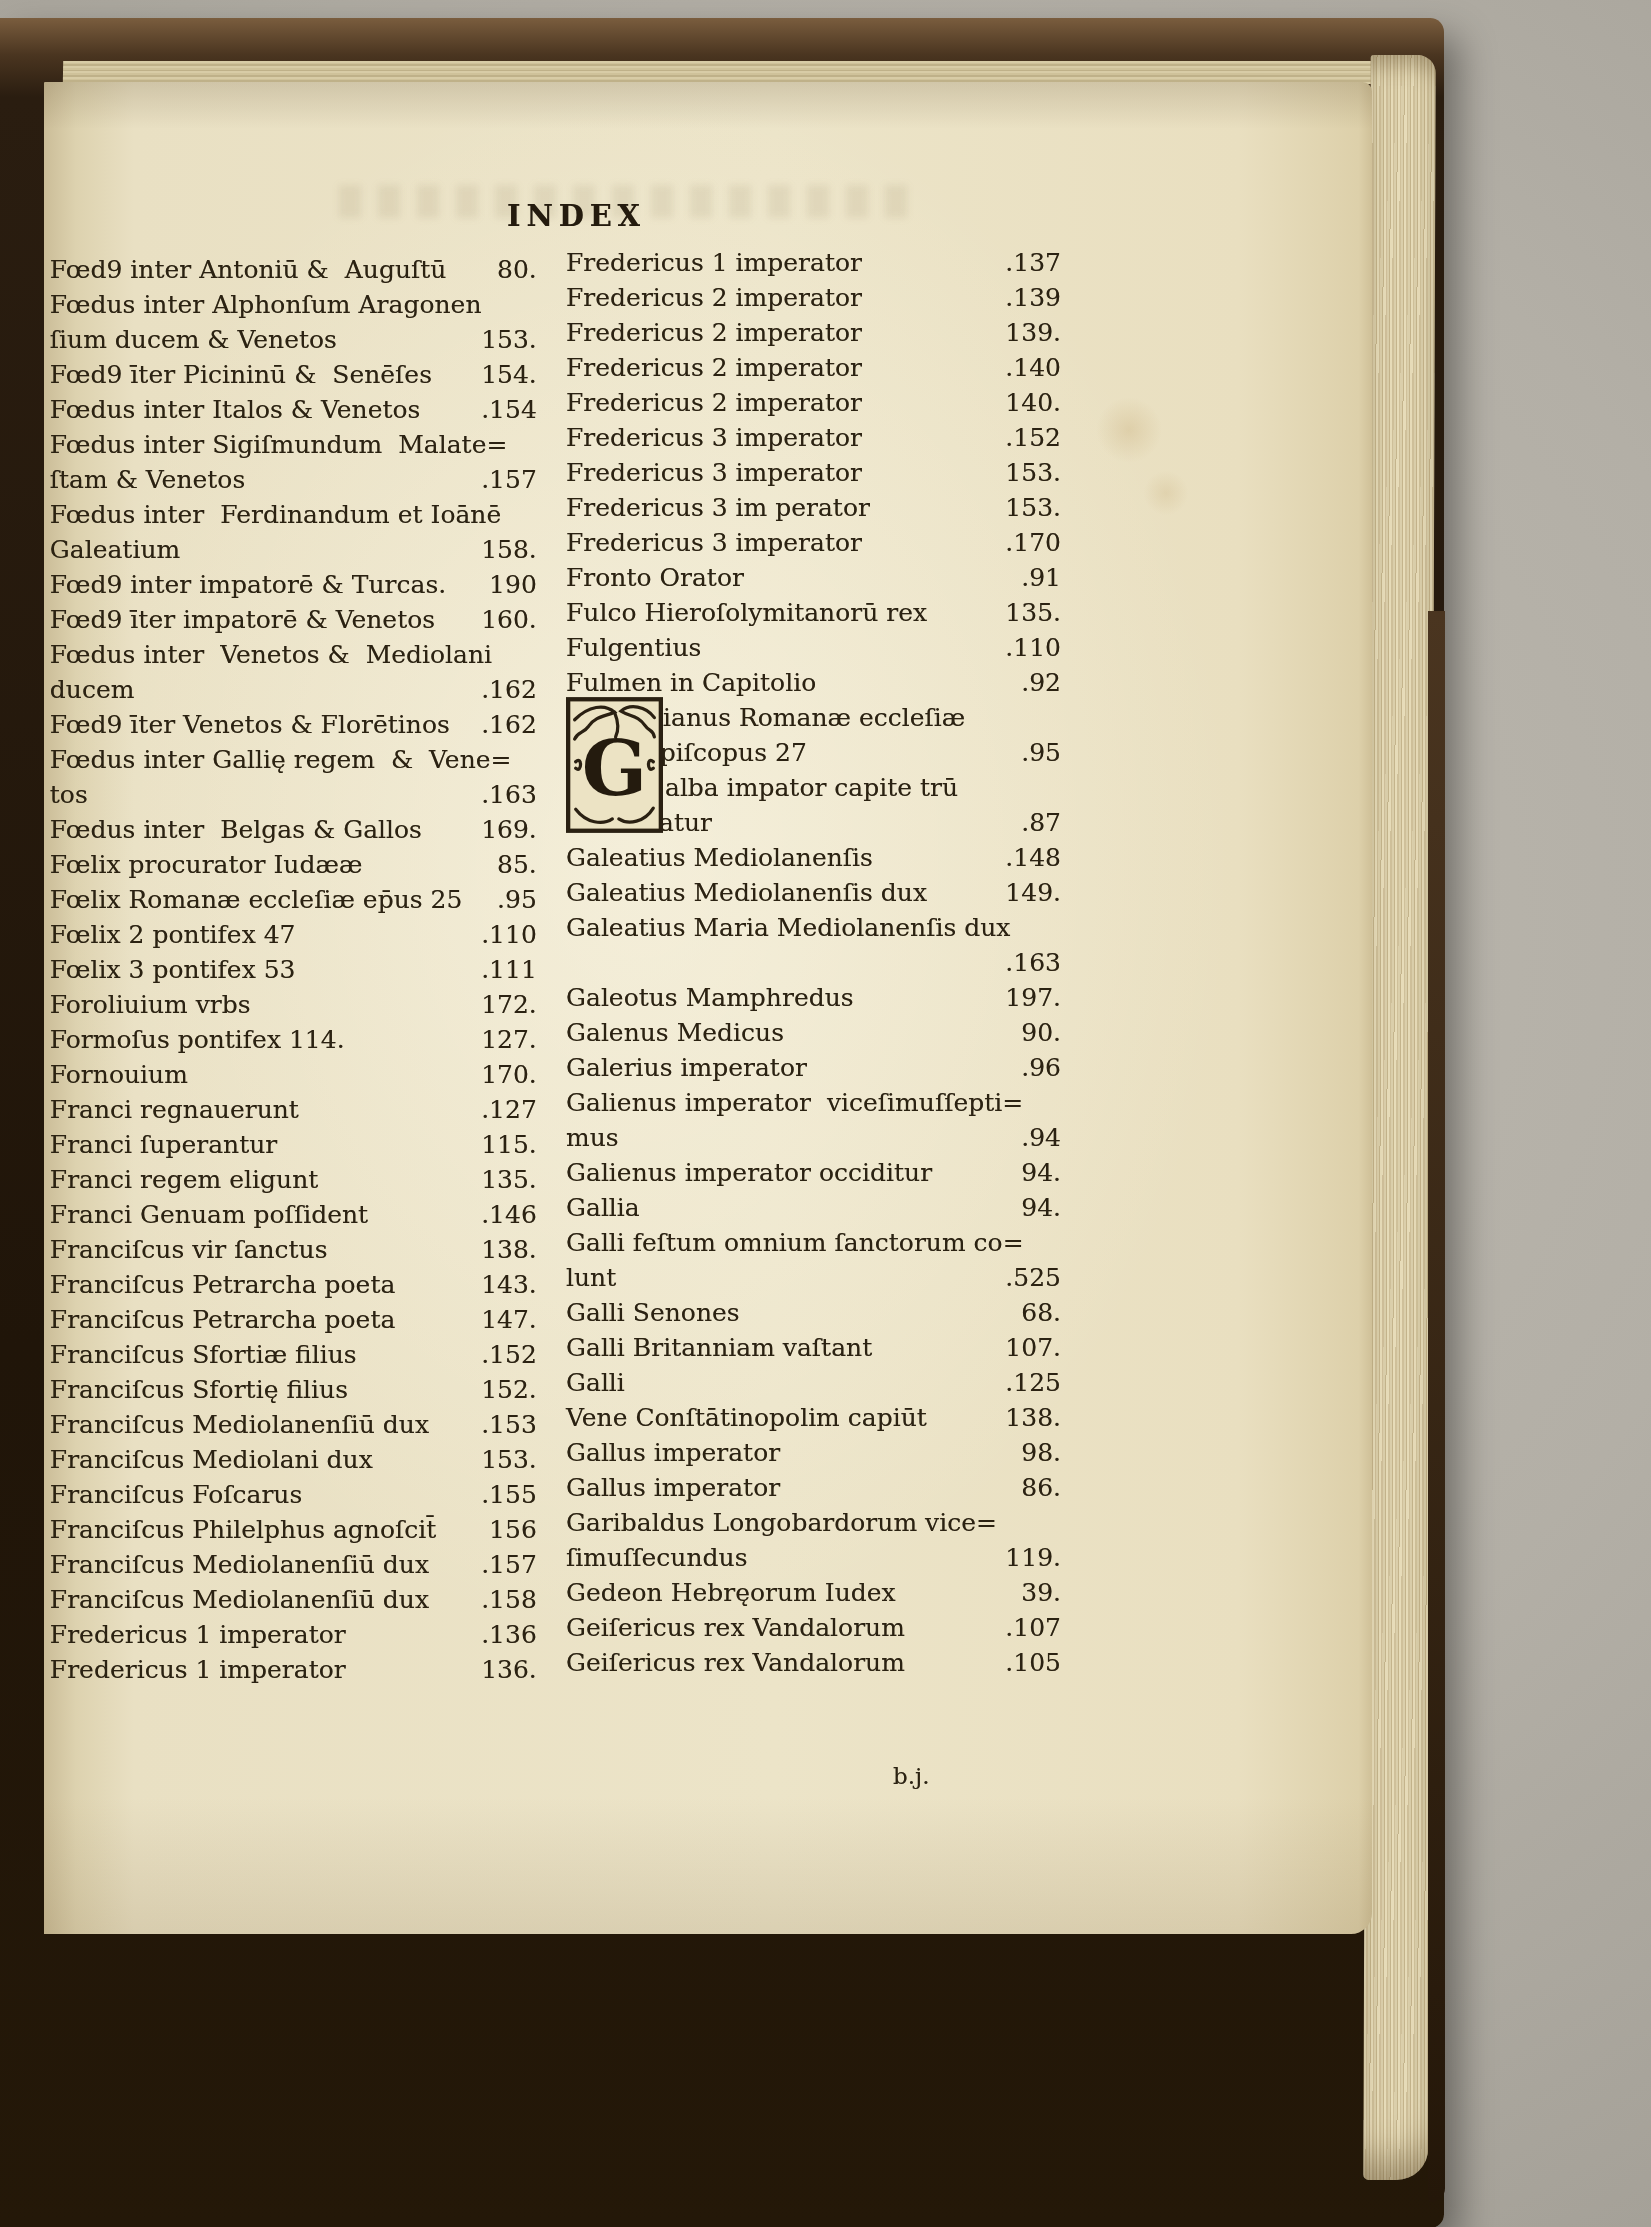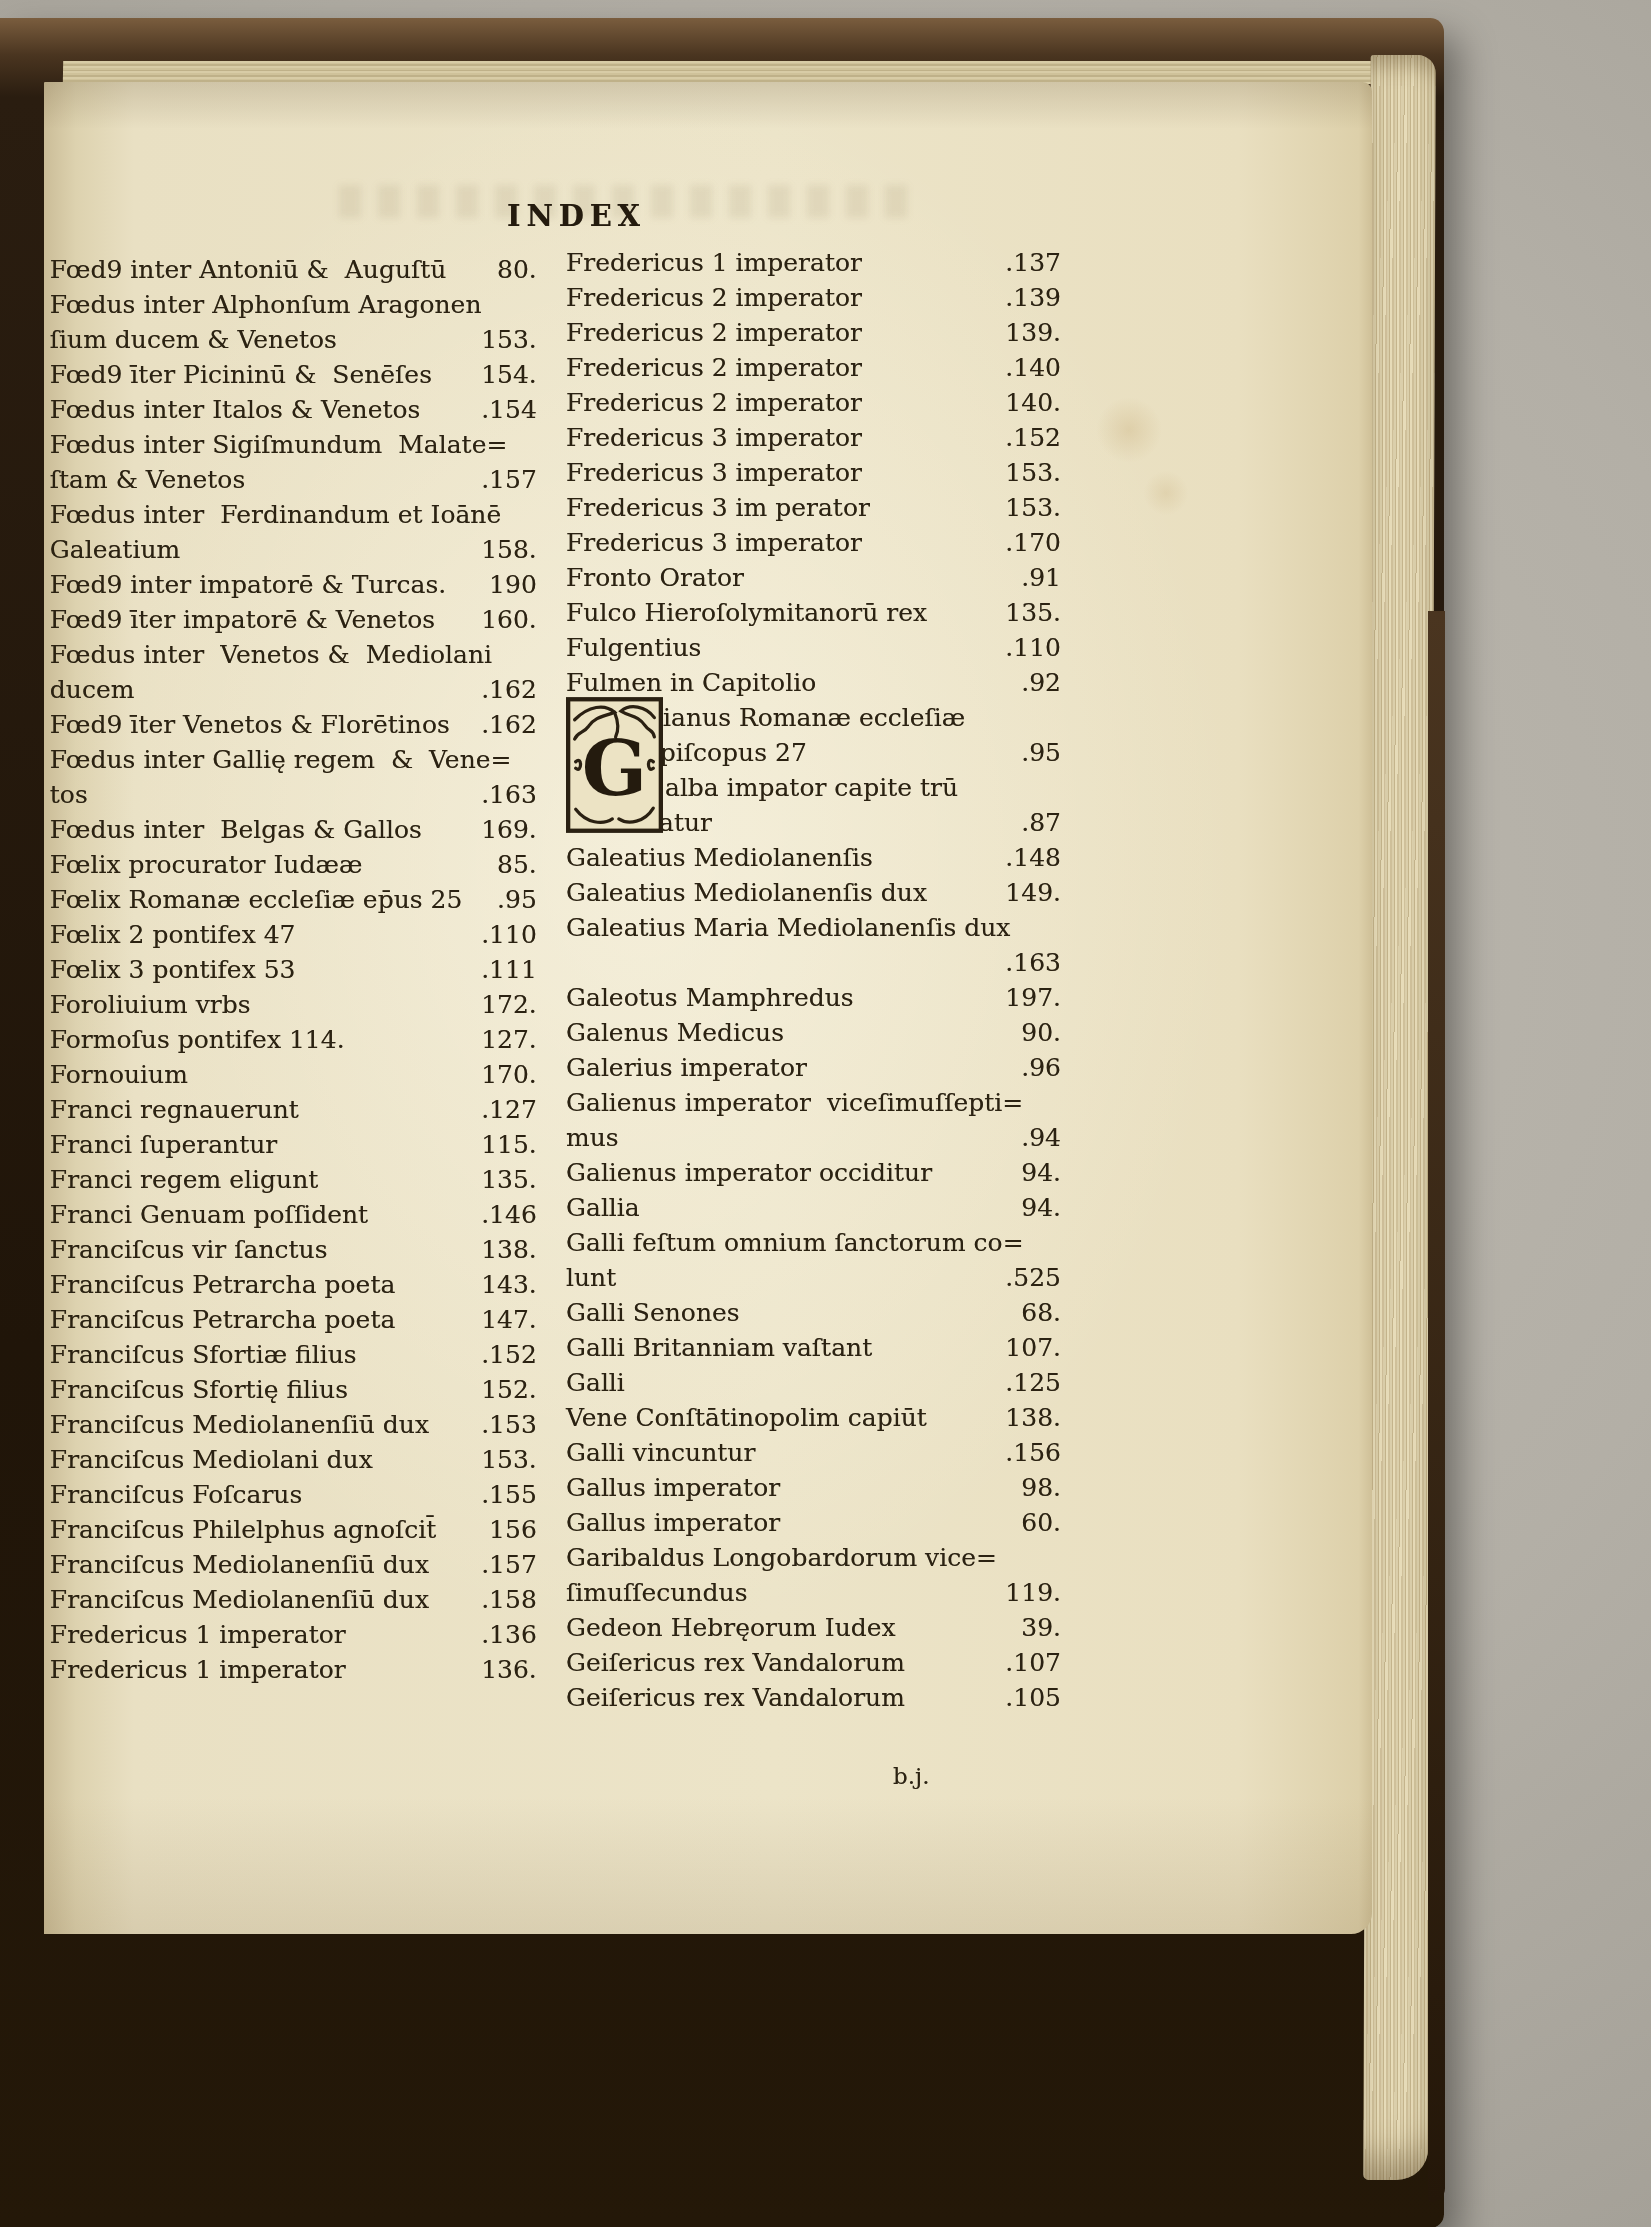--- a/index.html
+++ b/index.html
@@ -396,30 +396,26 @@
       </div>
       <div class="row">
         <span class="t">Galli</span>
         <span class="p">.125</span>
       </div>
       <div class="row">
         <span class="t">Vene Conſtātinopolim capiūt</span>
         <span class="p">138.</span>
       </div>
       <div class="row">
-        <span class="t">Galli vincuntur</span>
-        <span class="p">.156</span>
-      </div>
-      <div class="row">
         <span class="t">Gallus imperator</span>
         <span class="p">98.</span>
       </div>
       <div class="row">
         <span class="t">Gallus imperator</span>
-        <span class="p">60.</span>
+        <span class="p">86.</span>
       </div>
       <div class="row">
         <span class="t">Garibaldus Longobardorum vice=</span>
         <span class="p"></span>
       </div>
       <div class="row">
         <span class="t">ſimuſſecundus</span>
         <span class="p">119.</span>
       </div>
       <div class="row">

